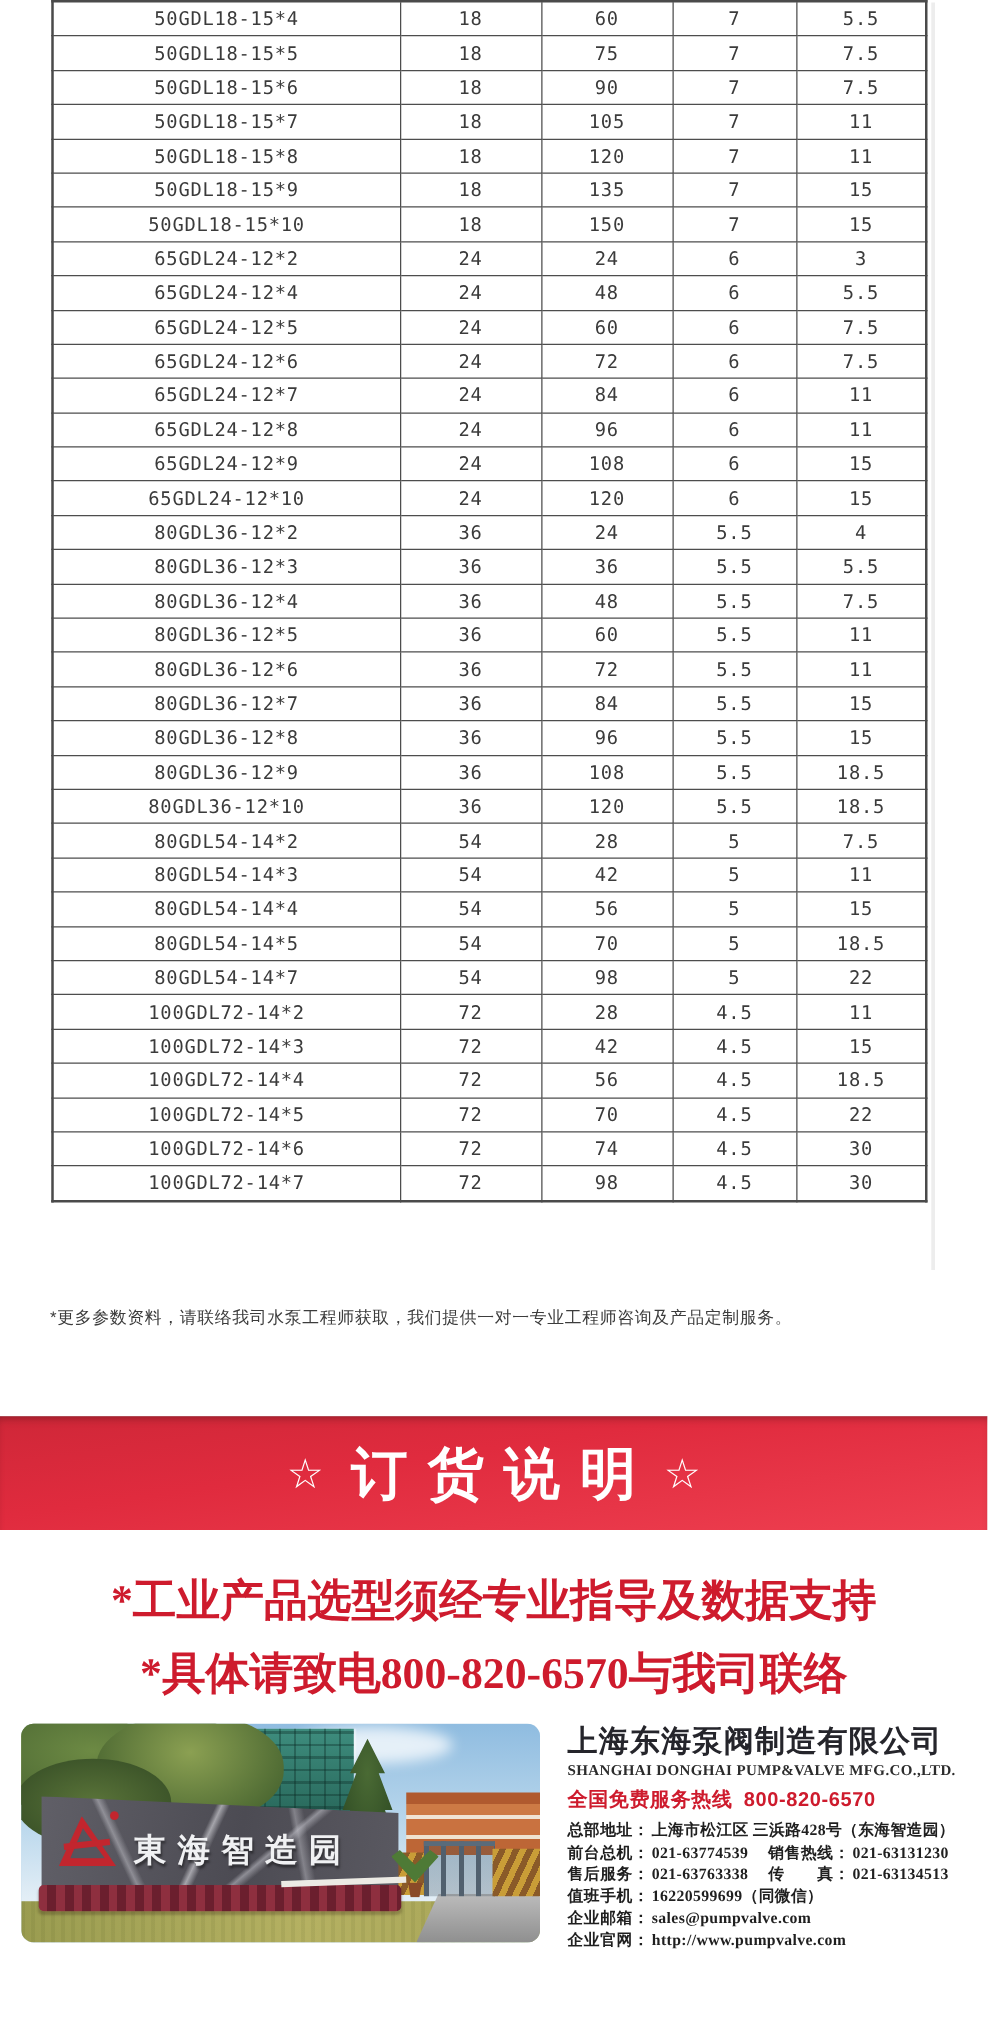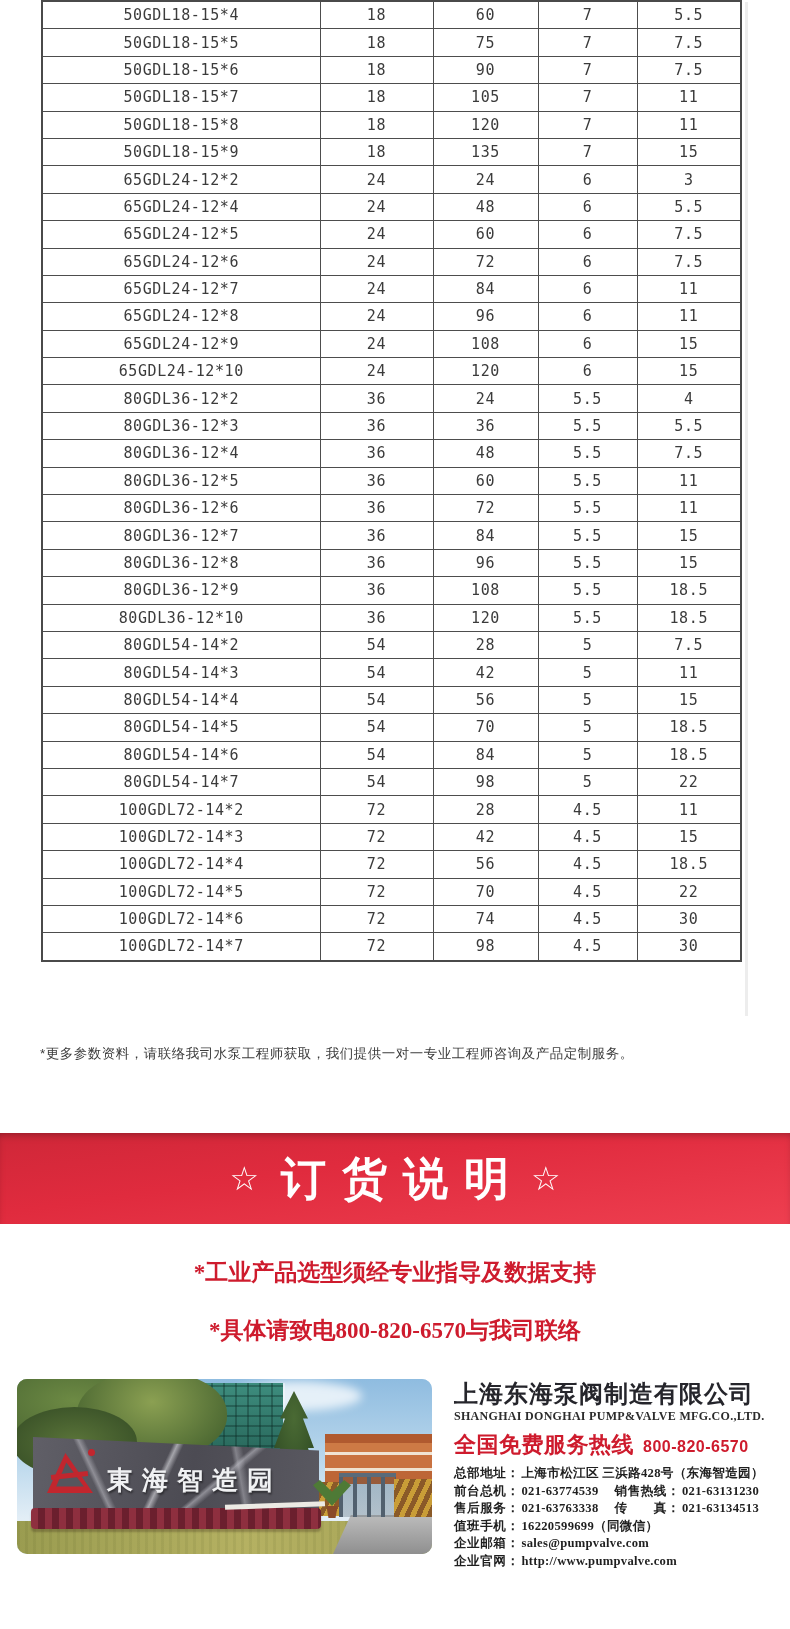--- a/index.html
+++ b/index.html
@@ -33,21 +33,21 @@
     display:flex;align-items:center;justify-content:center;gap:22px;
   }
   .banner .star{color:#ffffff;font-size:33px;line-height:1;}
   .banner .btitle{
     color:#ffffff;font-size:45px;font-weight:bold;line-height:1;
     letter-spacing:16px;margin-right:-16px;
   }
   
   .warn{
     position:absolute;left:0;width:790px;text-align:center;
-    color:#ce1b2d;font-weight:bold;font-size:23px;
+    color:#ce1b2d;font-weight:bold;font-size:35px;
     font-family:"Liberation Serif",serif;white-space:nowrap;
   }
   #warn1{top:1257px;}
   #warn2{top:1315px;}
   
   .photo{position:absolute;left:17px;top:1379px;width:415px;height:175px;overflow:hidden;background:#bcd8ec;border-radius:10px;}
   .ph{position:absolute;}
   .sky{inset:0;background:linear-gradient(180deg,#8fbce0 0%,#b9d7ec 45%,#e3eef6 80%);}
   .cloud{left:215px;top:2px;width:130px;height:30px;border-radius:50%;background:#ffffff;opacity:.75;filter:blur(5px);}
   .glass{
@@ -129,21 +129,21 @@
   .info{position:absolute;left:454px;top:1380px;width:306px;}
   .company-cn{
     font-size:24px;font-weight:bold;color:#25252b;letter-spacing:1px;
     white-space:nowrap;line-height:27px;
   }
   .company-en{
     font-family:"Liberation Serif",serif;font-weight:bold;
     font-size:12px;color:#2c2c2c;letter-spacing:0.3px;white-space:nowrap;margin-top:2px;
   }
   .hotline{margin-top:6px;color:#ce1b2d;font-weight:bold;white-space:nowrap;}
-  .hl-label{font-size:22px;letter-spacing:0.5px;}
+  .hl-label{font-size:16px;letter-spacing:0.5px;}
   .hl-num{font-family:Liberation Sans, sans-serif;font-size:16px;margin-left:9px;letter-spacing:0.5px;}
   .contacts{margin-top:5px;}
   .cline{
     display:flex;gap:16px;white-space:nowrap;
     font-family:"Liberation Serif",serif;font-weight:bold;
     font-size:12.6px;color:#1f1f1f;line-height:17.6px;
   }
   .clabel{letter-spacing:0.5px;}
   .cvalue{margin-left:2px;letter-spacing:0.3px;}
 </style>
@@ -195,20 +195,27 @@
         <td>11</td>
       </tr>
       <tr>
         <td>50GDL18-15*9</td>
         <td>18</td>
         <td>135</td>
         <td>7</td>
         <td>15</td>
       </tr>
       <tr>
+        <td>50GDL18-15*10</td>
+        <td>18</td>
+        <td>150</td>
+        <td>7</td>
+        <td>15</td>
+      </tr>
+      <tr>
         <td>65GDL24-12*2</td>
         <td>24</td>
         <td>24</td>
         <td>6</td>
         <td>3</td>
       </tr>
       <tr>
         <td>65GDL24-12*4</td>
         <td>24</td>
         <td>48</td>
@@ -338,27 +345,20 @@
         <td>80GDL54-14*4</td>
         <td>54</td>
         <td>56</td>
         <td>5</td>
         <td>15</td>
       </tr>
       <tr>
         <td>80GDL54-14*5</td>
         <td>54</td>
         <td>70</td>
-        <td>5</td>
-        <td>18.5</td>
-      </tr>
-      <tr>
-        <td>80GDL54-14*6</td>
-        <td>54</td>
-        <td>84</td>
         <td>5</td>
         <td>18.5</td>
       </tr>
       <tr>
         <td>80GDL54-14*7</td>
         <td>54</td>
         <td>98</td>
         <td>5</td>
         <td>22</td>
       </tr>

